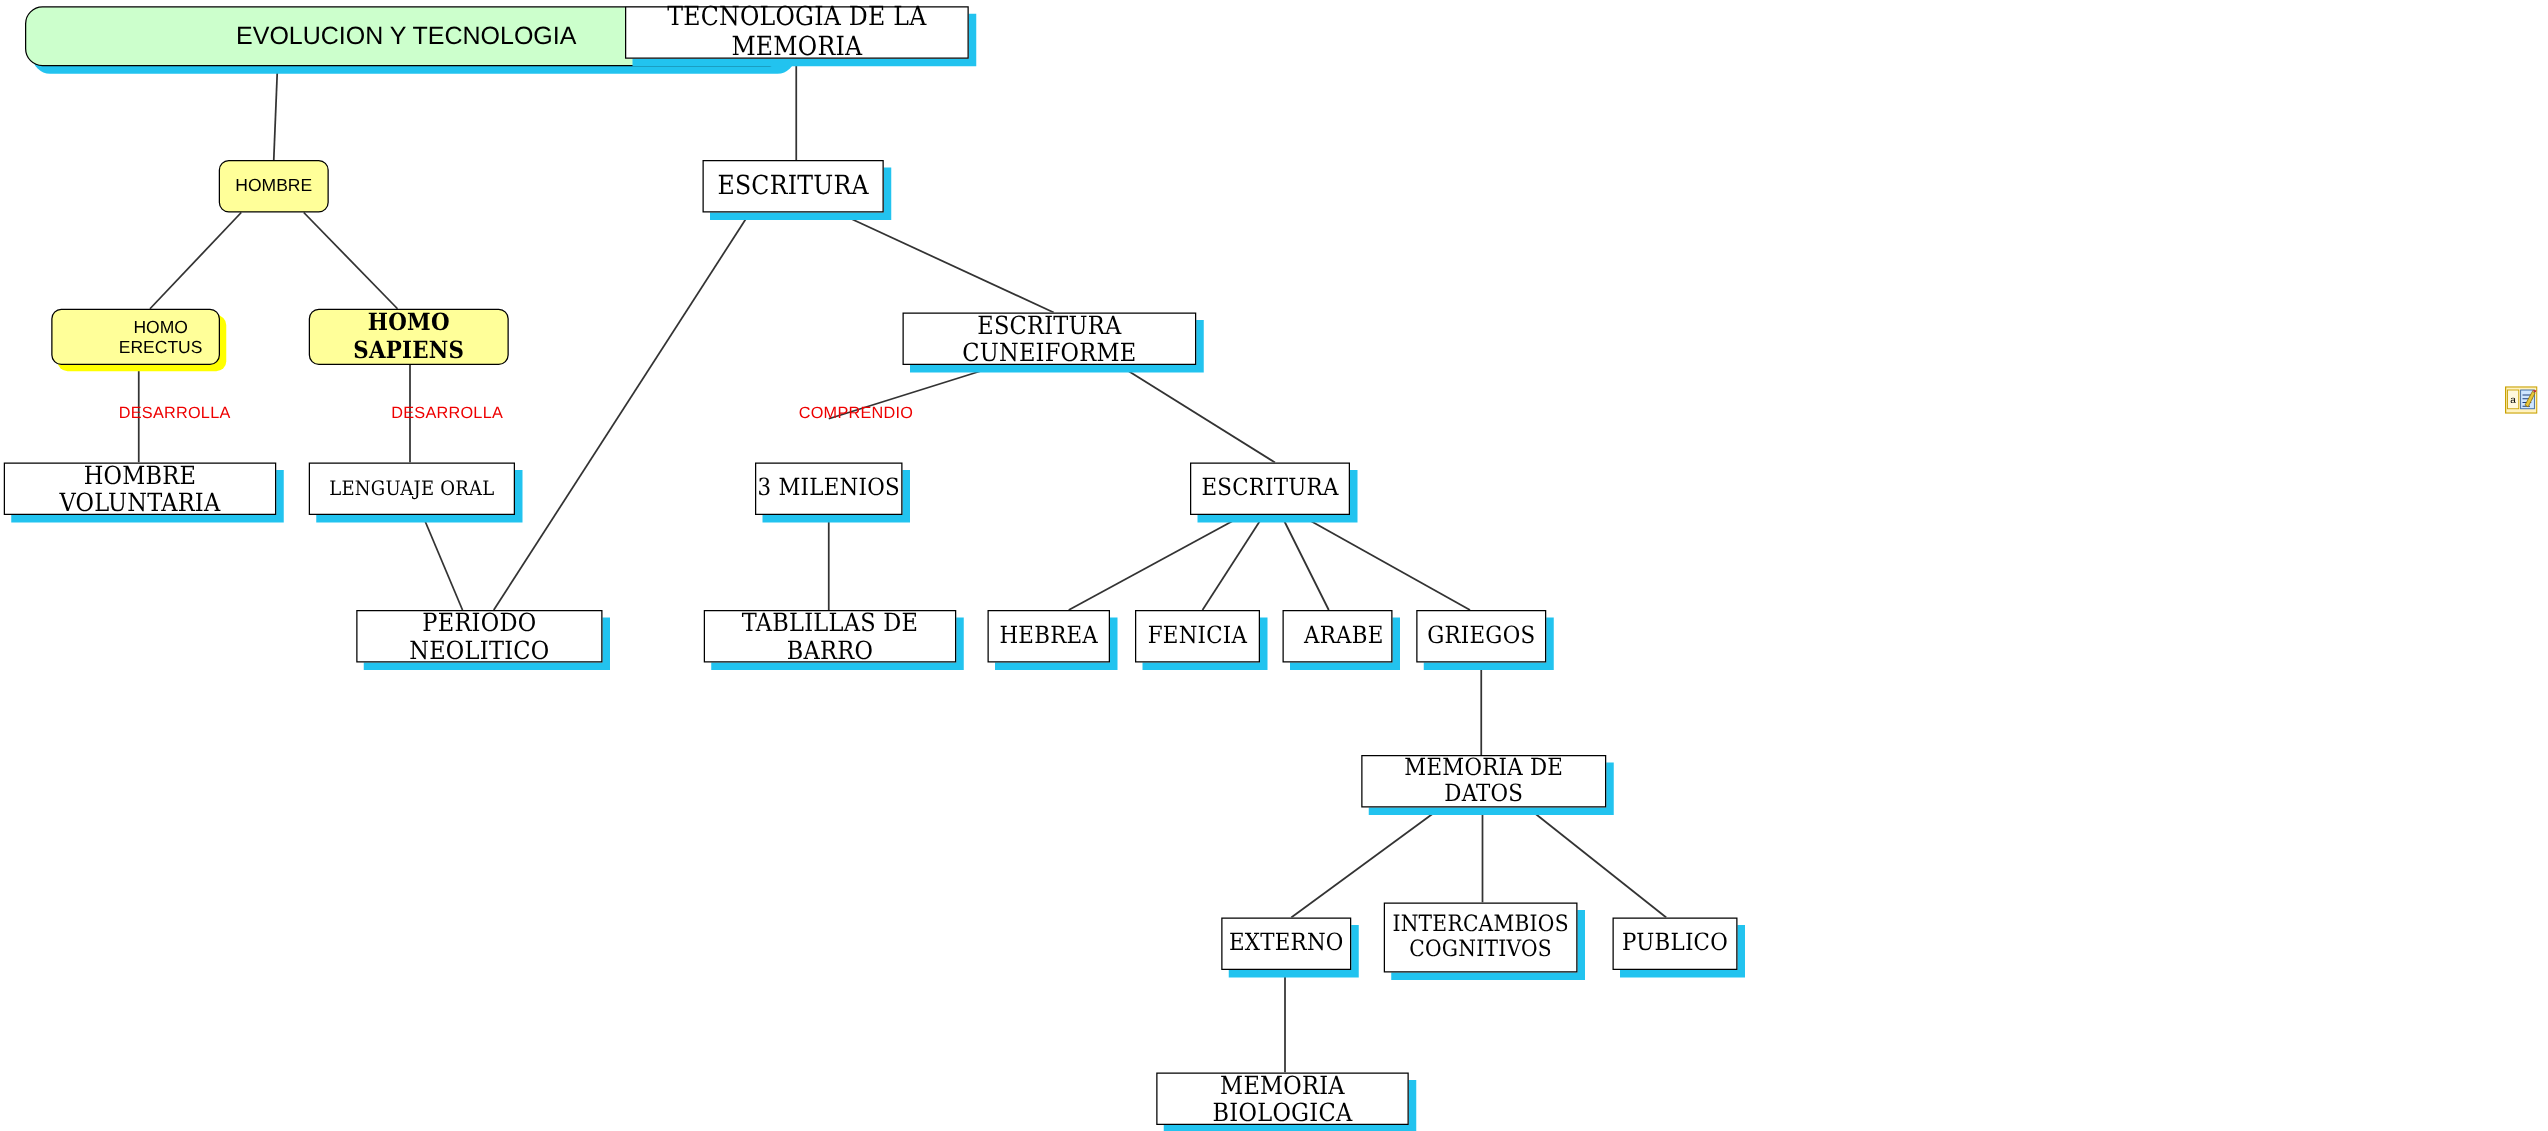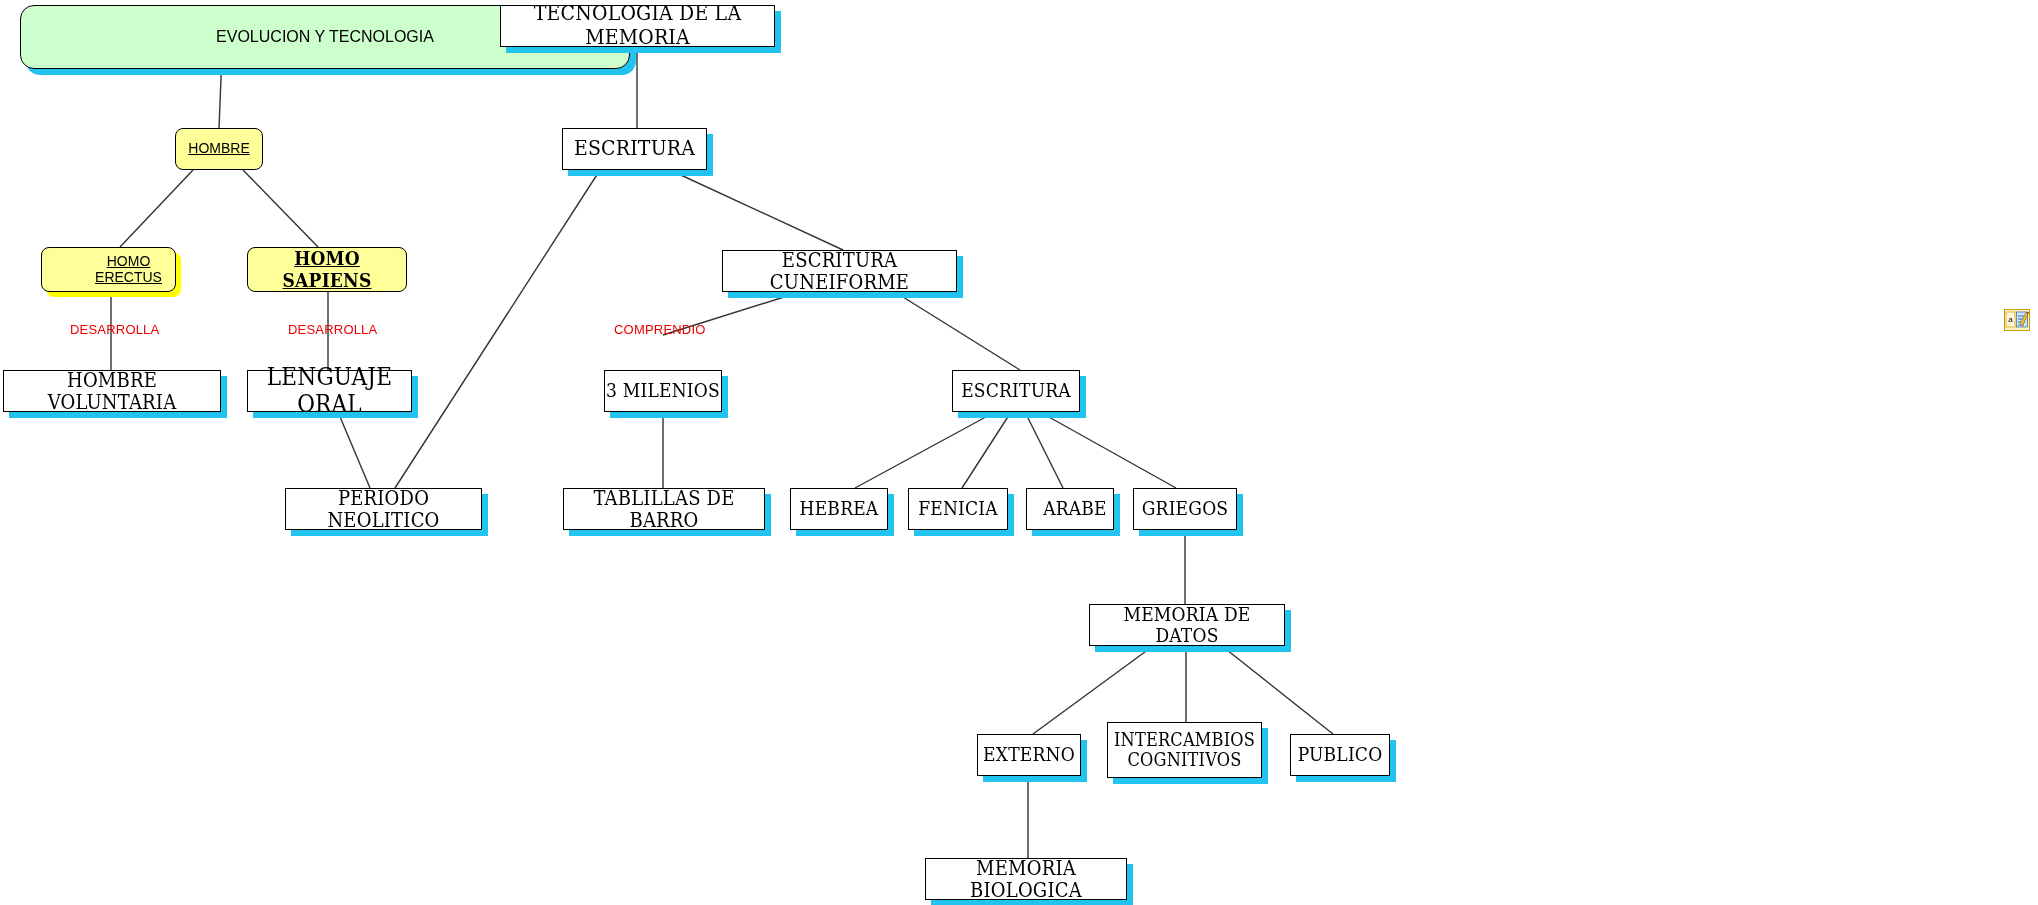--- a/index.html
+++ b/index.html
@@ -52,37 +52,37 @@
   .sh-cyan {
     box-shadow: 6px 6px 0 0 #22c3ef;
   }
   
   .sh-yellow {
     box-shadow: 5px 5px 0 0 #ffff00;
     padding-left: 40px;
   }
   .rounded {
     border-radius: 8px;
-    text-decoration: underline;
   }
   .rounded-lg {
     border-radius: 14px;
   }
   .fill-green { background: #ccffcc; }
   .fill-yellow { background: #ffff99; }
   .fill-white { background: #ffffff; }
 
   .edge-label {
     position: absolute;
     color: #ee0000;
     font-family: "Liberation Sans", sans-serif;
     font-size: 13px;
     letter-spacing: 0.2px;
     white-space: nowrap;
     z-index: 6;
+    margin-left: 25px;
   }
 
   
   #note-icon {
     position: absolute;
     width: 26px;
     height: 22px;
     z-index: 7;
   }
 </style>
@@ -109,21 +109,21 @@
       <line x1="1025" y1="412" x2="1063" y2="488" stroke="#333333" stroke-width="1.4"></line>
       <line x1="1040" y1="412" x2="1176" y2="488" stroke="#333333" stroke-width="1.4"></line>
       <line x1="1185" y1="530" x2="1185" y2="604" stroke="#333333" stroke-width="1.4"></line>
       <line x1="1153" y1="646" x2="1033" y2="734" stroke="#333333" stroke-width="1.4"></line>
       <line x1="1186" y1="646" x2="1186" y2="722" stroke="#333333" stroke-width="1.4"></line>
       <line x1="1222" y1="646" x2="1333" y2="734" stroke="#333333" stroke-width="1.4"></line>
       <line x1="1028" y1="776" x2="1028" y2="858" stroke="#333333" stroke-width="1.4"></line>
     </svg>
 
   <div id="nodes-layer">
-      <div class="node plain fill-green rounded-lg sh-cyan" style="left: 20px; top: 5px; width: 610px; height: 64px; font-size: 16px; align-items: center;">
+      <div class="node plain fill-green rounded-lg sh-cyan" style="left: 20px; top: 5px; width: 610px; height: 48px; font-size: 20px; align-items: center;">
         <span>EVOLUCION Y TECNOLOGIA</span>
       </div>
       <div class="node fancy fill-white sh-cyan" style="left: 500px; top: 5px; width: 275px; height: 42px; font-size: 21px;">
         <span>TECNOLOGIA DE LA MEMORIA</span>
       </div>
       <div class="node plain fill-yellow rounded " style="left: 175px; top: 128px; width: 88px; height: 42px; font-size: 14px;">
         <span>HOMBRE</span>
       </div>
       <div class="node fancy fill-white sh-cyan" style="left: 562px; top: 128px; width: 145px; height: 42px; font-size: 21px;">
         <span>ESCRITURA</span>
@@ -133,21 +133,21 @@
       </div>
       <div class="node fancy fill-yellow rounded " style="left: 247px; top: 247px; width: 160px; height: 45px; font-size: 19px; font-weight: 700;">
         <span>HOMO SAPIENS</span>
       </div>
       <div class="node fancy fill-white sh-cyan" style="left: 722px; top: 250px; width: 235px; height: 42px; font-size: 20px;">
         <span>ESCRITURA CUNEIFORME</span>
       </div>
       <div class="node fancy fill-white sh-cyan" style="left: 3px; top: 370px; width: 218px; height: 42px; font-size: 20px;">
         <span>HOMBRE VOLUNTARIA</span>
       </div>
-      <div class="node fancy fill-white sh-cyan" style="left: 247px; top: 370px; width: 165px; height: 42px; font-size: 24px;">
+      <div class="node fancy fill-white sh-cyan" style="left: 247px; top: 370px; width: 165px; height: 42px; font-size: 16px;">
         <span>LENGUAJE ORAL</span>
       </div>
       <div class="node fancy fill-white sh-cyan" style="left: 604px; top: 370px; width: 118px; height: 42px; font-size: 19px;">
         <span>3 MILENIOS</span>
       </div>
       <div class="node fancy fill-white sh-cyan" style="left: 952px; top: 370px; width: 128px; height: 42px; font-size: 19px;">
         <span>ESCRITURA</span>
       </div>
       <div class="node fancy fill-white sh-cyan" style="left: 285px; top: 488px; width: 197px; height: 42px; font-size: 20px;">
         <span>PERIODO NEOLITICO</span>

